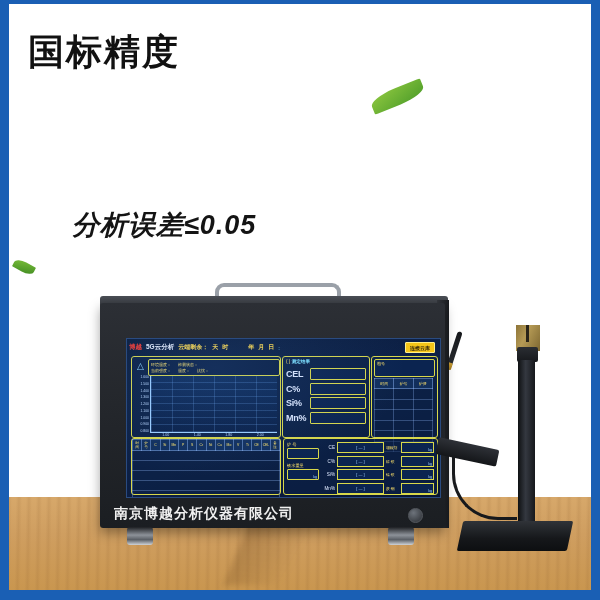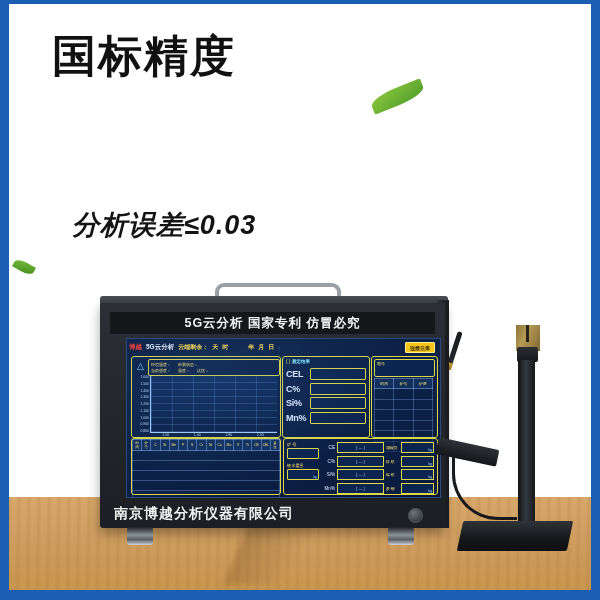--- a/index.html
+++ b/index.html
@@ -15,21 +15,21 @@
   .frame-left{left:0;top:0;width:9px;height:600px;}
   .frame-right{right:0;top:0;width:9px;height:600px;}
   .frame-top{left:0;top:0;width:600px;height:4px;}
   .frame-bottom{left:0;bottom:0;width:600px;height:10px;}
 
   
   .headline{
     position:absolute;left:28px;top:34px;width:340px;
     color:#111;font-weight:bold;letter-spacing:2px;line-height:1.0;
   }
-  .hl1{font-size:44px;margin-left:24px;}
+  .hl1{font-size:36px;}
   .hl2{font-size:56px;margin-top:14px;}
   .subline{
     position:absolute;left:72px;top:207px;
     font-size:27px;color:#141414;font-style:italic;font-weight:bold;
     letter-spacing:1px;
   }
 
   
   .leaf{position:absolute;background:#63b03a;}
   .leaf-a{
@@ -259,36 +259,35 @@
 <div id="stage">
 
   <div class="wall-bg"></div>
 
   <div class="table-wood"></div>
   <div class="table-shadow"></div>
 
   <div class="headline">
     <div class="hl1">国标精度</div>
   </div>
-  <div class="subline">分析误差≤0.03</div>
+  <div class="subline">分析误差≤0.05</div>
 
   <div class="leaf leaf-a"></div>
   <div class="leaf leaf-b"></div>
 
   <div class="antenna"></div>
   <div class="antenna-base"></div>
 
   <div class="handle"></div>
   <div class="handle-foot l"></div>
   <div class="handle-foot r"></div>
   <div class="device-top"></div>
   <div class="device-side"></div>
   <div class="device"></div>
 
-  <div class="banner">5G云分析  国家专利  仿冒必究</div>
 
   <div class="screen">
 
     <div class="sc-head">
       <span class="brand-red">博越</span>
       <span class="brand-wh">5G云分析</span>
       <span class="head-y">云端剩余：</span>
       <span class="head-y">天</span>
       <span class="head-y">时</span>
       <span class="head-y" style="margin-left:16px">年</span>

